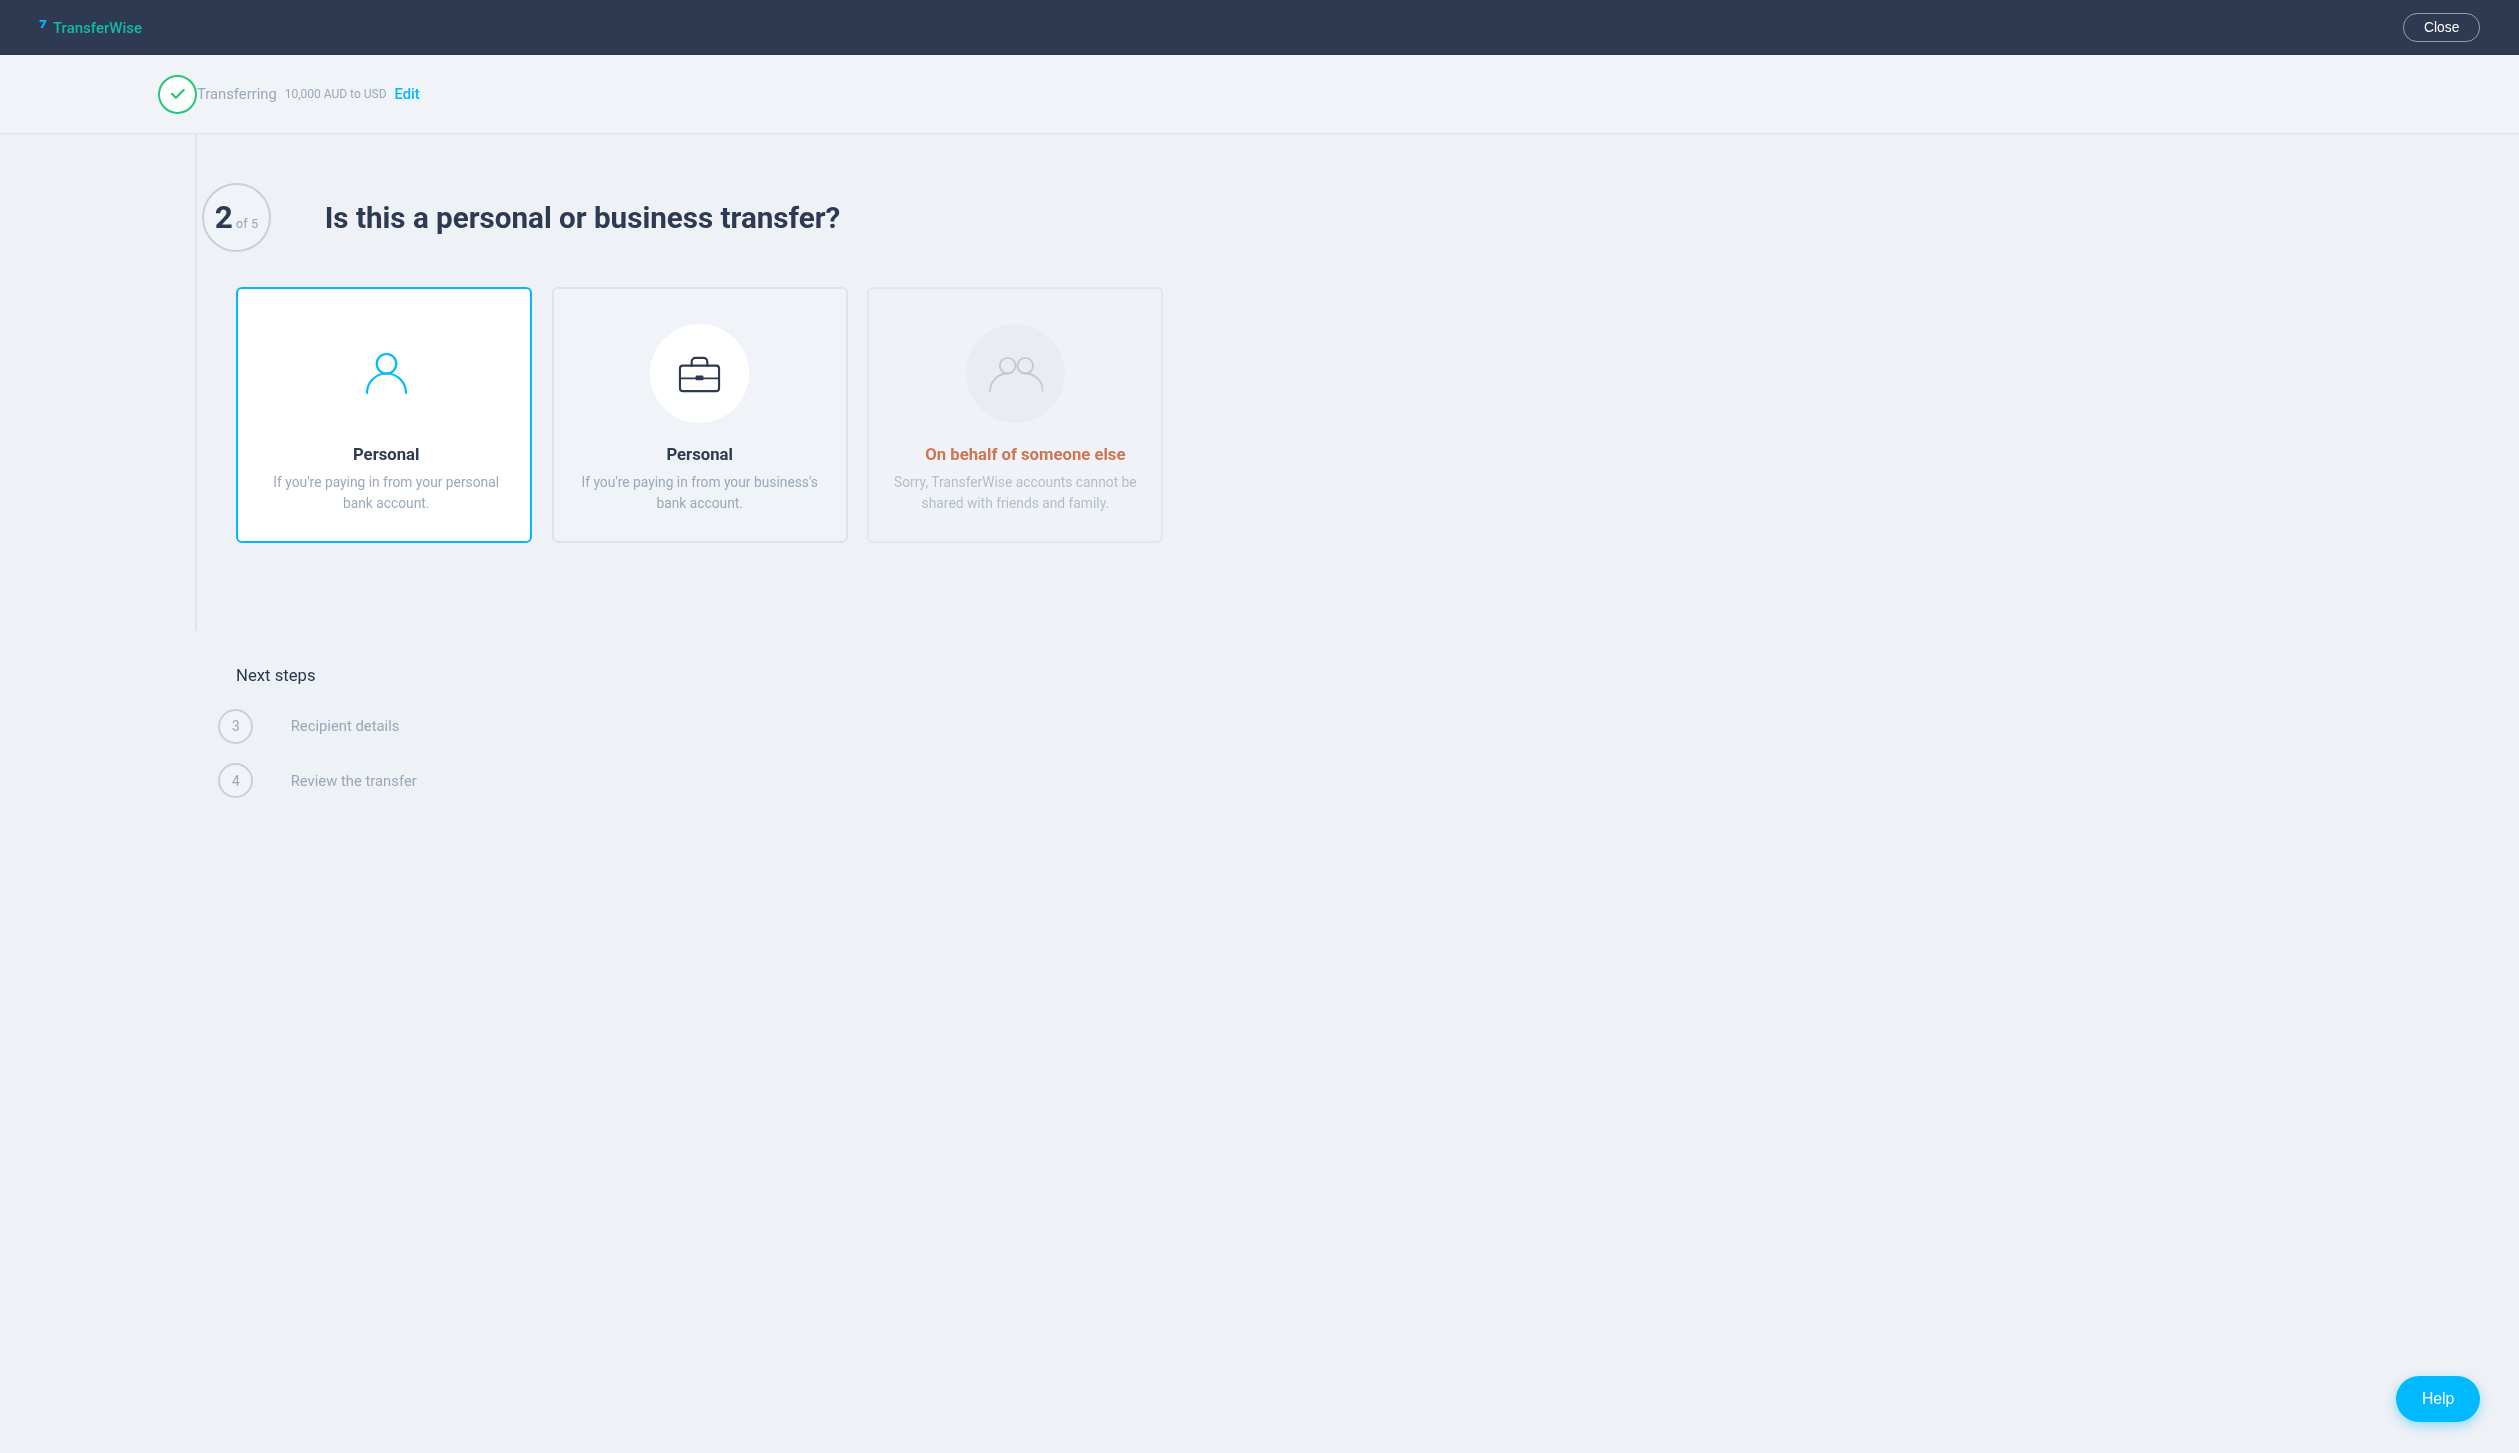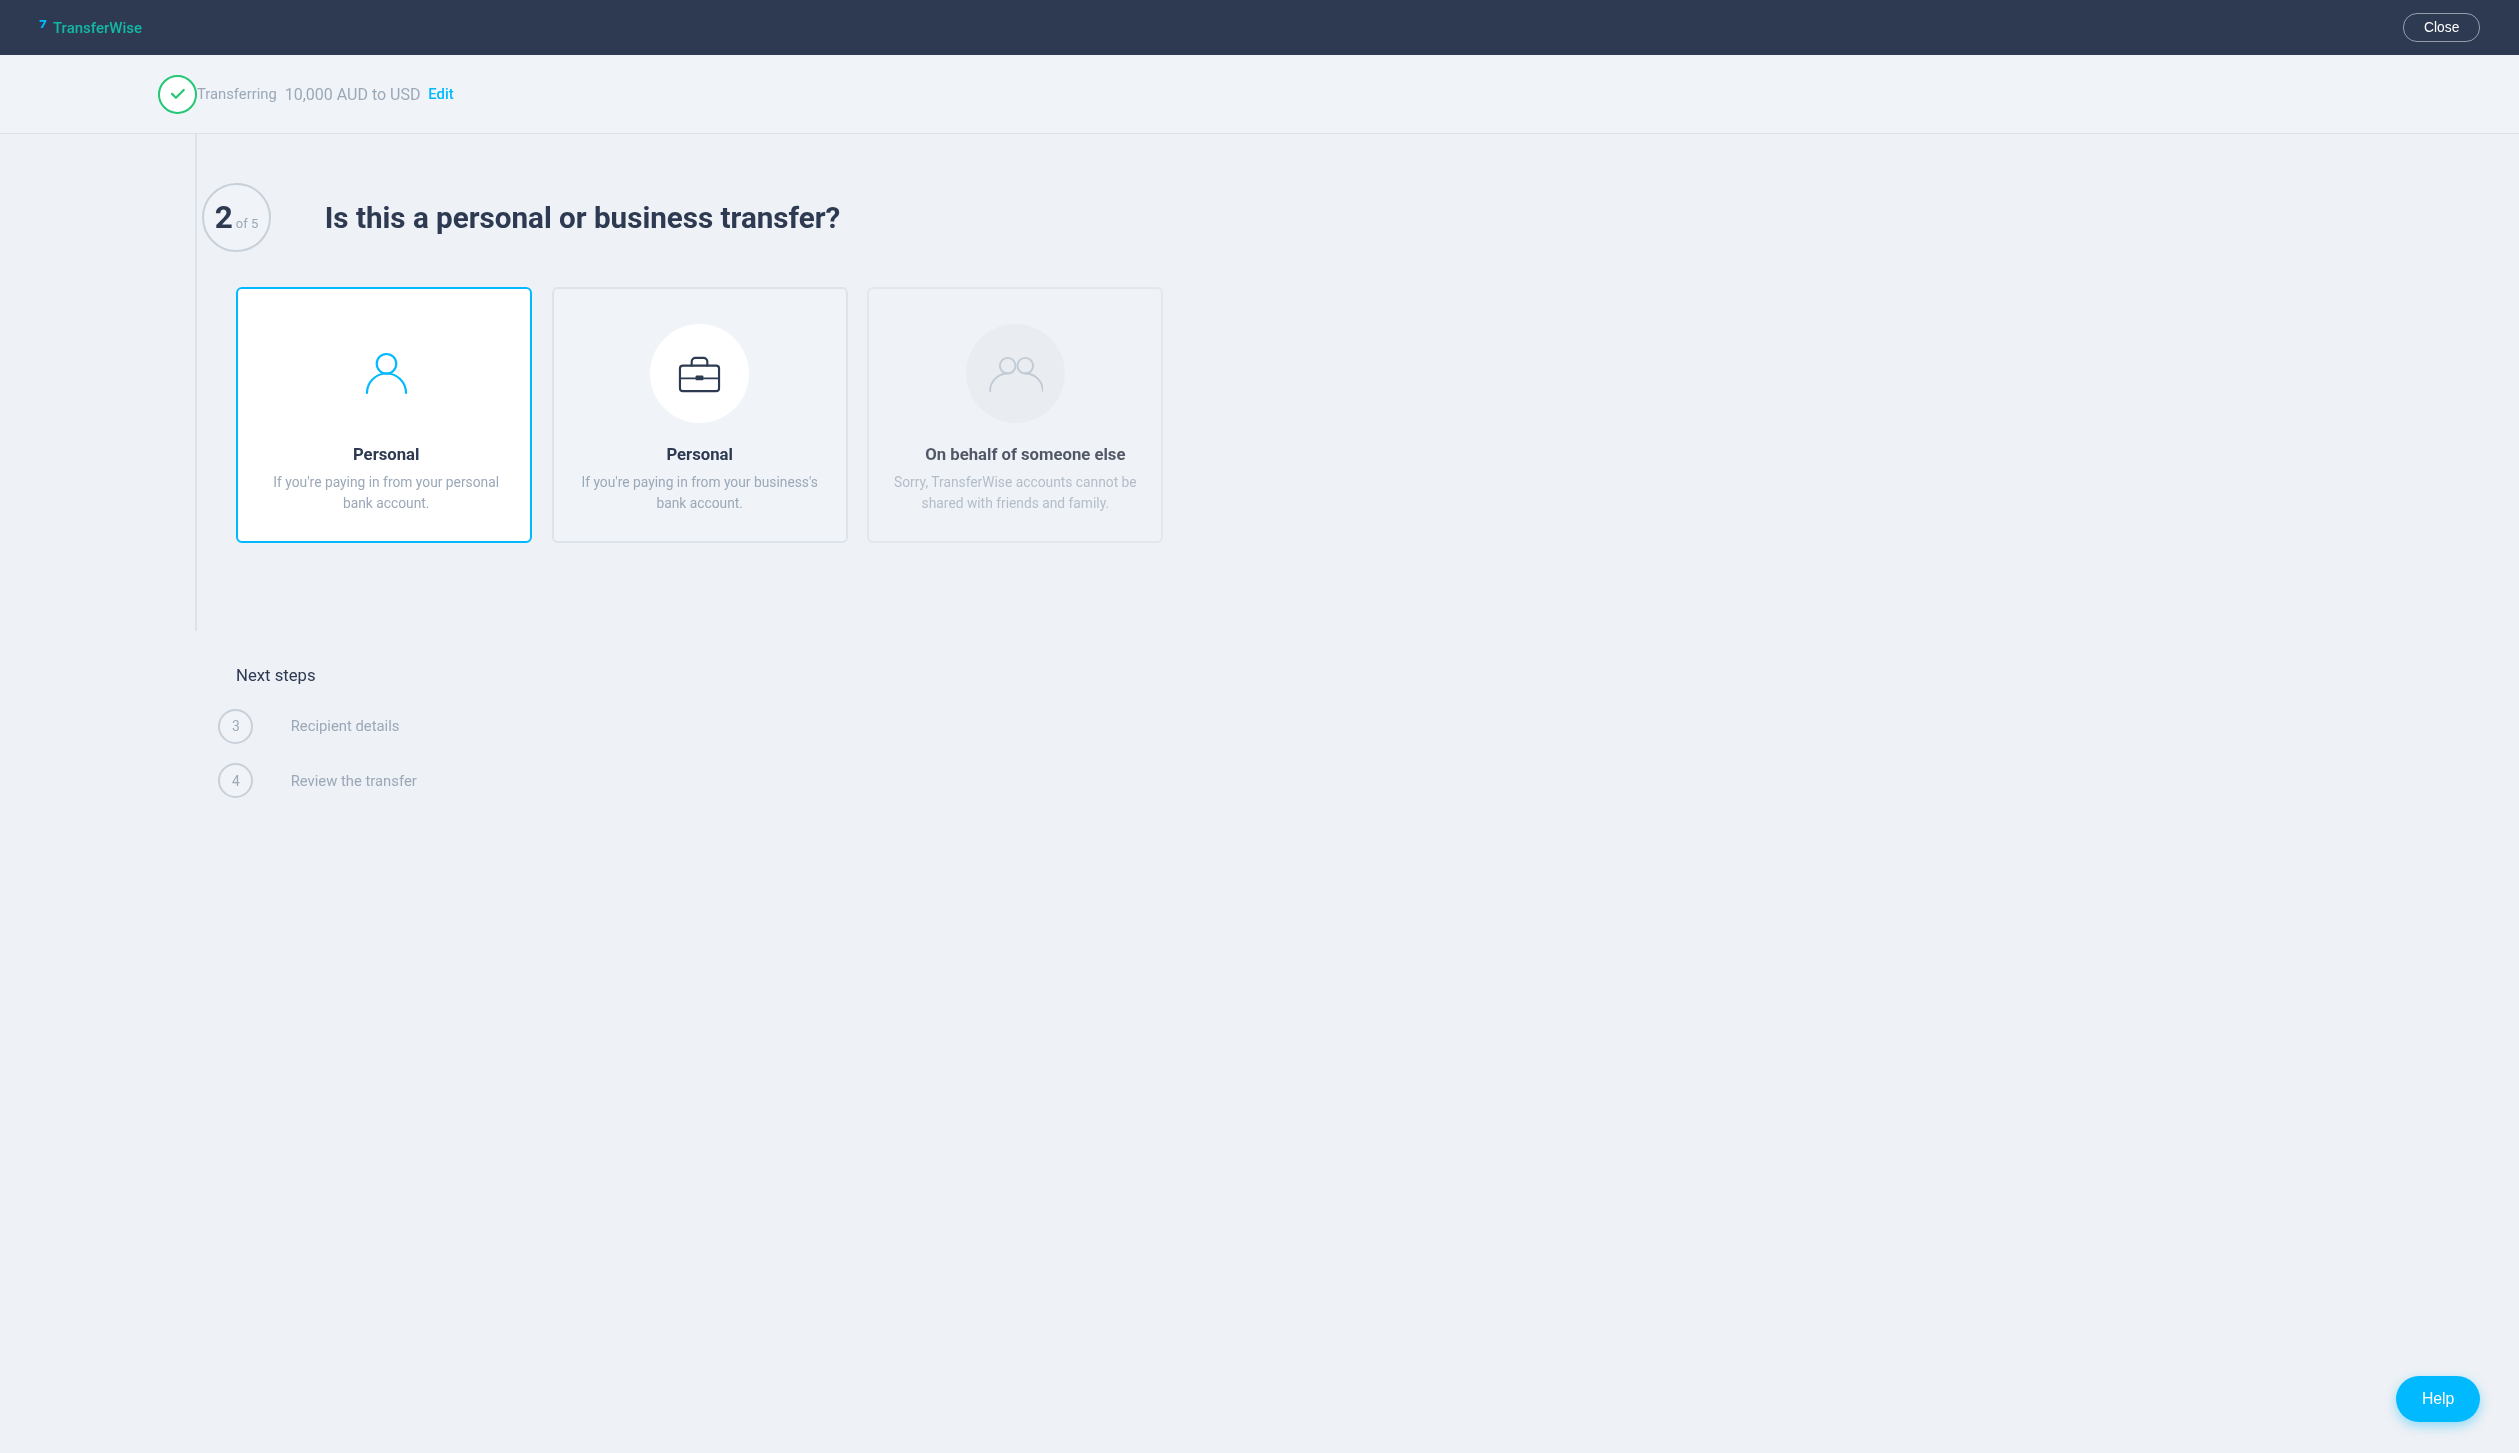--- a/index.html
+++ b/index.html
@@ -57,21 +57,21 @@
       border-radius: 50%;
       border: 2px solid #23c774;
       display: flex;
       align-items: center;
       justify-content: center;
       color: #23c774;
       font-size: 17.7px;
       background: white;
     }
     .step-bar-label { color: #9ba8b8; font-size: 14.8px; }
-    .step-bar-detail { color: #9ba8b8; font-size: 16px; margin-left: 7.9px; }
+    .step-bar-detail { color: #9ba8b8; font-size: 12px; margin-left: 7.9px; }
     .step-bar-edit { color: #00b9ff; font-size: 14.8px; font-weight: 500; cursor: pointer; margin-left: 7.9px; }
 
     
     .main {
       display: flex;
       position: relative;
     }
 
     
     .timeline-line {
@@ -158,21 +158,21 @@
     .card.disabled .card-icon-circle {
       background: #e8ecf0;
     }
 
     .card-title {
       font-size: 16.7px;
       font-weight: 700;
       color: #2d3a52;
       margin-bottom: 7.9px;
     }
-    .card.disabled .card-title { color: #0f172a; margin-left: 20px; }
+    .card.disabled .card-title { color: #c2410c; margin-left: 20px; }
     .card-desc {
       font-size: 13.8px;
       color: #9ba8b8;
       line-height: 1.5;
     }
 
     
     .next-steps-section {
       background: #eef1f5;
       padding: 35px 0;

